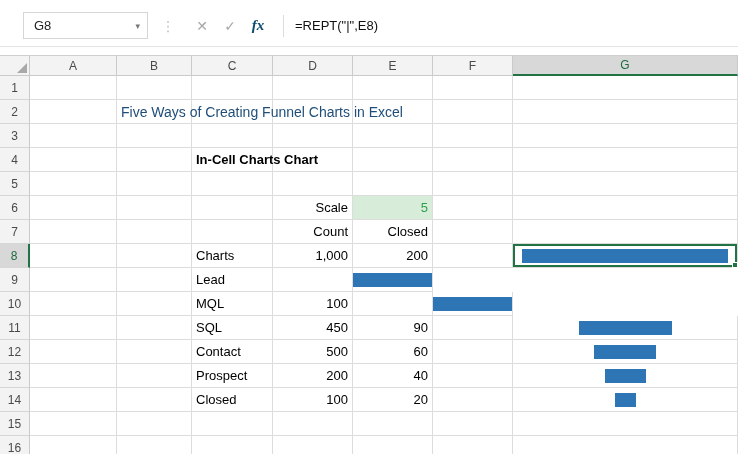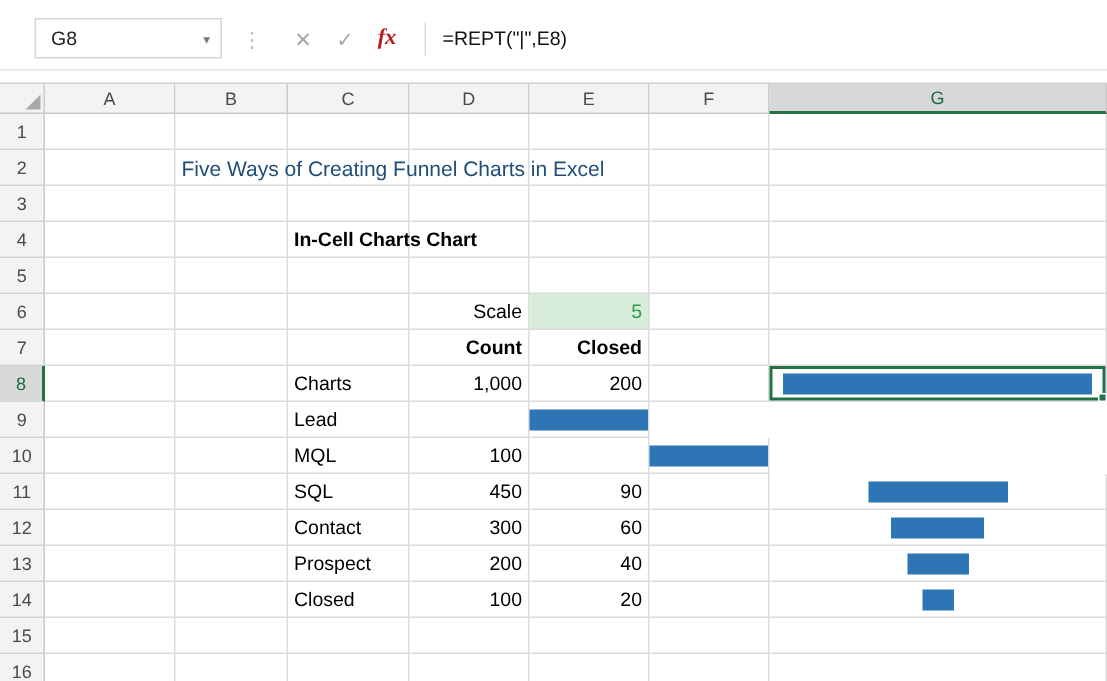--- a/index.html
+++ b/index.html
@@ -7,21 +7,21 @@
     font-family:"Liberation Sans",sans-serif}
   
   .formula-bar{position:absolute;top:0;left:0;width:738px;height:47px;background:#fff;
     border-bottom:1px solid #e4e4e4;display:flex;align-items:center;padding-top:5px}
   .name-box{width:125px;height:27px;margin-left:23px;border:1px solid #d6d6d6;
     display:flex;align-items:center;justify-content:space-between;
     padding:0 7px 0 10px;font-size:13px;color:#222;background:#fff}
   .nb-dd{font-size:9px;color:#777}
   .fb-sep{color:#bdbdbd;font-size:14px;margin:0 13px}
   .fb-btn{width:28px;text-align:center;font-size:14px;color:#a7a7a7}
-  .fb-fx{font-style:italic;font-family:"Liberation Serif",serif;color:#b91c1c;
+  .fb-fx{font-style:italic;font-family:"Liberation Serif",serif;color:#0c4a6e;
     font-size:15px;font-weight:600}
   .fb-divider{width:1px;height:22px;background:#dcdcdc;margin:0 11px}
   .formula-text{font-size:13px;color:#111;white-space:pre}
   
   .sheet{position:absolute;top:55px;left:0;width:738px}
   .col-headers,.grid-row{display:grid;
     grid-template-columns:30px 87px 75px 81px 80px 80px 80px 225px}
   .col-headers{height:21px;border-top:1px solid #cfcfcf}
   .col-header,.corner{background:#f3f3f3;border-right:1px solid #cacaca;
     border-bottom:1px solid #cacaca;display:flex;align-items:center;
@@ -33,21 +33,21 @@
   .grid-row{height:24px}
   .row-header{background:#f3f3f3;border-right:1px solid #cacaca;
     border-bottom:1px solid #d6d6d6;display:flex;align-items:center;
     justify-content:center;font-size:12px;color:#4a4a4a}
   .sel-row{background:#d8d8d8;border-right:2px solid #217346;color:#1c6b40}
   .cell{border-right:1px solid #dcdcdc;border-bottom:1px solid #dcdcdc;
     font-size:13px;color:#000;display:flex;align-items:center;
     padding:0 4px;white-space:nowrap;overflow:visible;position:relative}
   .cell span{position:relative;z-index:2;line-height:22px}
   .right-cell{justify-content:flex-end}
-  .bold-cell{font-weight:700}
+  .bold-cell{font-weight:400}
   .title-cell span{font-size:14px;font-weight:400}
   .section-cell span{font-size:13px;font-weight:700}
   .bar-cell{justify-content:center;padding:0}
   .bar{height:14px;z-index:1}
   .sel-box{position:absolute;inset:0;border:2px solid #217346;
     pointer-events:none;z-index:3}
   .fill-handle{position:absolute;right:-3px;bottom:-3px;width:6px;height:6px;
     background:#217346;border:1px solid #fff;pointer-events:auto}
 </style>
 </head>
@@ -230,21 +230,21 @@
           </div>
         </div>
         <div class="grid-row">
           <div class="row-header">12</div>
           <div class="cell"></div>
           <div class="cell"></div>
           <div class="cell">
             <span>Contact</span>
           </div>
           <div class="cell right-cell">
-            <span>300</span>
+            <span>500</span>
           </div>
           <div class="cell right-cell">
             <span>60</span>
           </div>
           <div class="cell"></div>
           <div class="cell bar-cell">
             <div class="bar" style="width: 62px; background: rgb(46, 117, 182);"></div>
           </div>
         </div>
         <div class="grid-row">

